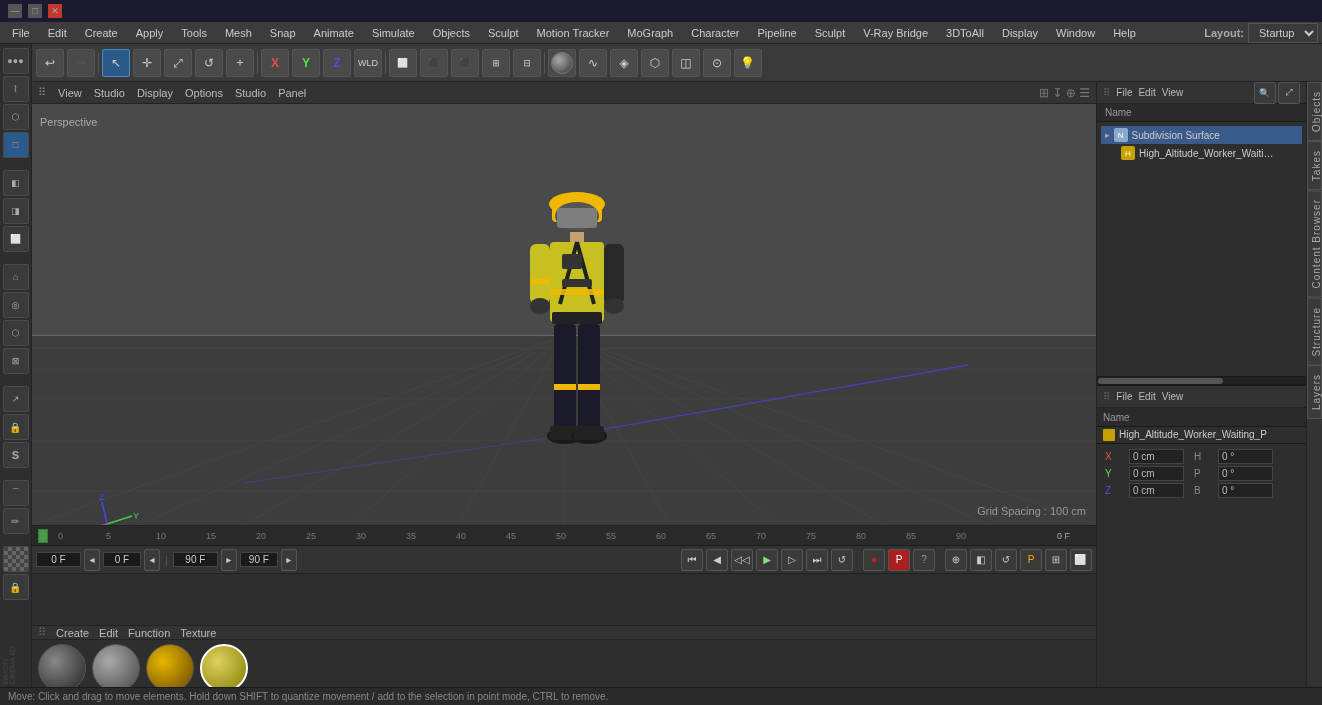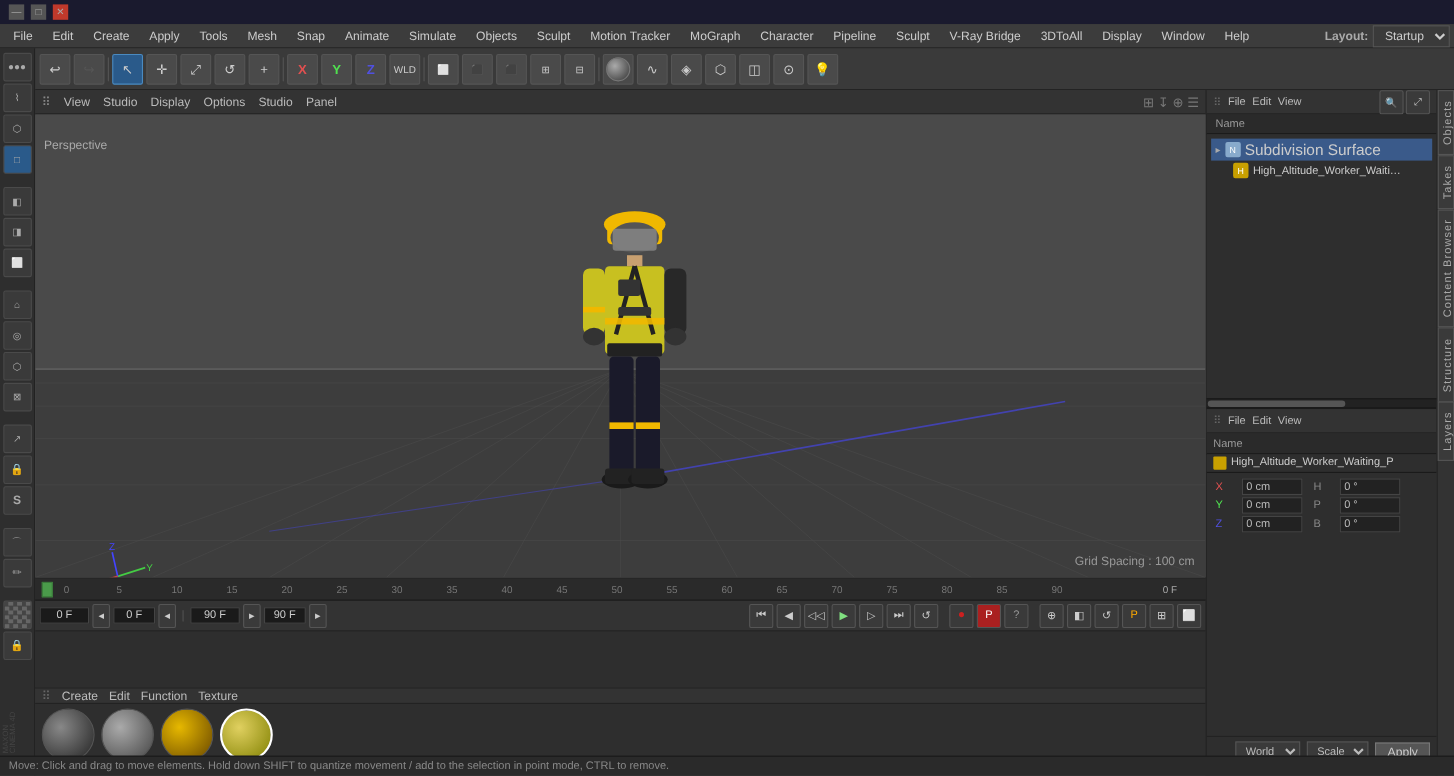--- a/index.html
+++ b/index.html
@@ -119,21 +119,21 @@
 
     
     #viewport-canvas {
       width: 100%;
       height: 100%;
       position: absolute;
     }
 
     .perspective-label {
       position: absolute;
-      top: 22px;
+      top: 12px;
       left: 8px;
       font-size: 11px;
       color: #aaa;
     }
 
     .grid-spacing-label {
       position: absolute;
       bottom: 8px;
       right: 10px;
       font-size: 11px;
@@ -779,21 +779,21 @@
 
         <div style="height:18px;background:#2a2a2a;display:flex;align-items:center;padding:0 8px;border-bottom:1px solid #1a1a1a;">
           <span style="font-size:10px;color:#999;">Name</span>
         </div>
 
         <div id="objects-content" style="flex:1;background:#2e2e2e;">
 
           <div class="object-item" style="background:#3a5a8a;">
             <span style="color:#aaa;font-size:9px;">▸</span>
             <div class="obj-icon" style="background:#88aacc;font-size:8px;color:#fff;">N</div>
-            <span style="font-size:14px;color:#ccc;text-align:right;">Subdivision Surface</span>
+            <span style="font-size:10px;color:#ccc;text-align:right;">Subdivision Surface</span>
           </div>
 
           <div class="object-item" style="padding-left:20px;">
             <div class="obj-icon" style="background:#c8a000;font-size:8px;color:#fff;">H</div>
             <span style="font-size:10px;color:#ccc;white-space:nowrap;overflow:hidden;text-overflow:ellipsis;max-width:140px;">High_Altitude_Worker_Waiting_</span>
           </div>
         </div>
 
         <div style="height:8px;background:#222;position:relative;border-top:1px solid #1a1a1a;">
           <div style="width:60%;height:6px;background:#555;border-radius:3px;position:absolute;left:1px;top:1px;"></div>
@@ -834,30 +834,20 @@
           </div>
 
           <div class="attr-row">
             <span class="attr-label" style="color:#5050e0;">Z</span>
             <input class="attr-field" value="0 cm" style="">
             <span class="attr-label" style="color:#888;margin-left:6px;">B</span>
             <input class="attr-field" value="0 °" style="">
           </div>
         </div>
 
-        <div id="attr-footer">
-          <select class="dropdown-select">
-            <option>World</option>
-            <option>Object</option>
-          </select>
-          <select class="dropdown-select">
-            <option>Scale</option>
-          </select>
-          <button class="apply-btn">Apply</button>
-        </div>
 
         <div style="height:8px;background:#222;position:relative;border-top:1px solid #1a1a1a;">
           <div style="width:100%;height:6px;background:#444;border-radius:3px;position:absolute;left:1px;top:1px;"></div>
         </div>
 
       </div>
 
       <div style="width:16px;background:#333;display:flex;flex-direction:column;border-left:1px solid #222;">
         <div class="right-tab">Objects</div>
         <div class="right-tab">Takes</div>

